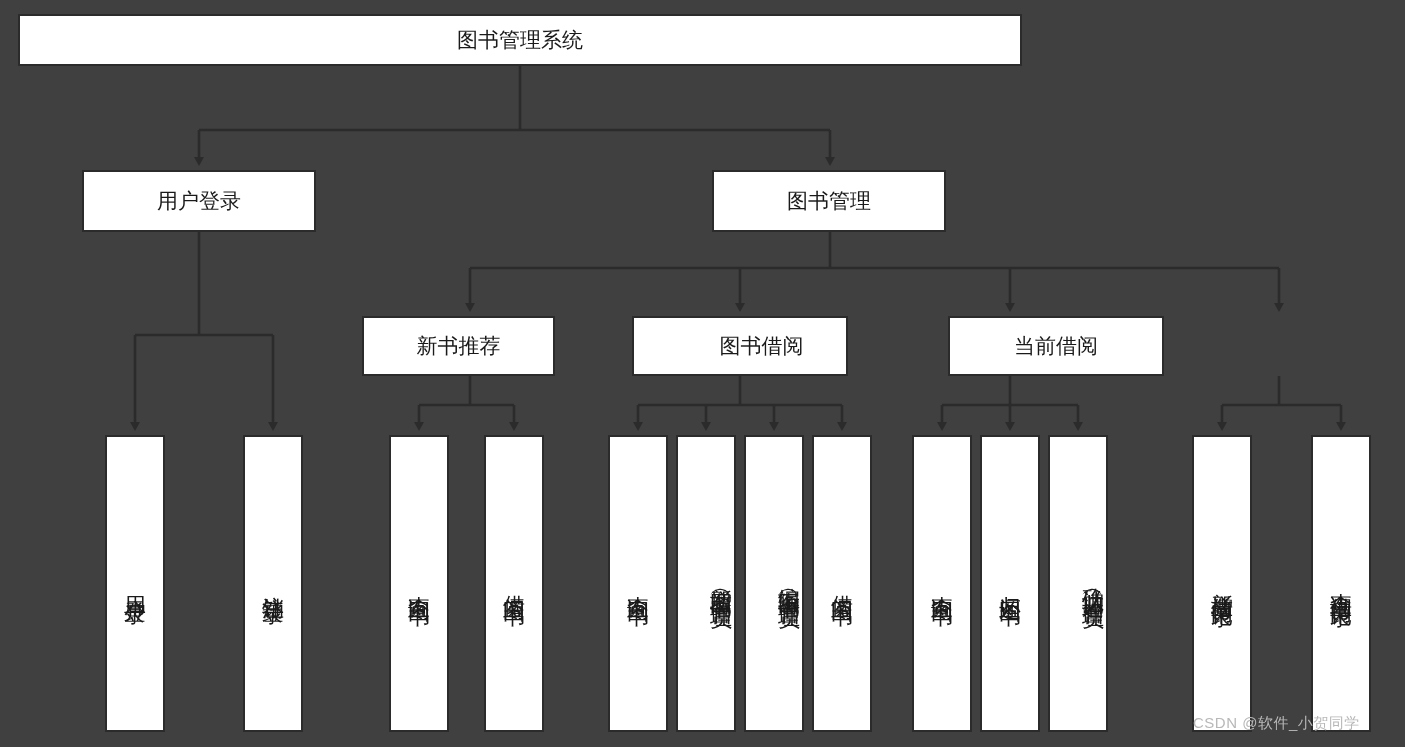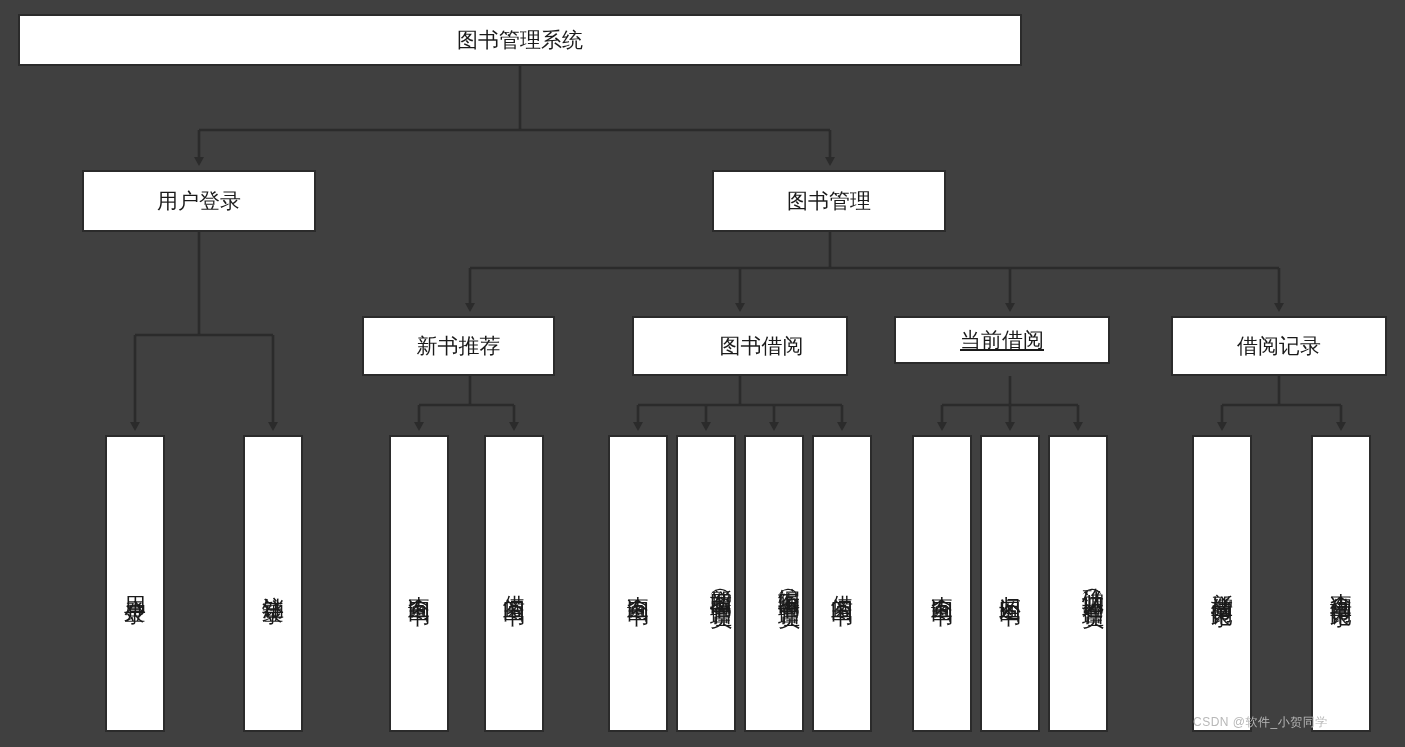--- a/index.html
+++ b/index.html
@@ -55,21 +55,21 @@
     display: block;
   }
   .node.v.align-center {
     align-items: center;
   }
   .node.v.align-start {
     align-items: flex-start;
   }
   .watermark {
     position: absolute;
-    font-size: 12px;
+    font-size: 15px;
     color: #b8b8b8;
     white-space: nowrap;
     letter-spacing: 0.5px;
   }
 </style>
 </head>
 <body>
 
 <div id="canvas">
 
@@ -126,23 +126,22 @@
   <div class="node root" style="left:18px; top:14px; width:1004px; height:52px;">图书管理系统</div>
 
   <div class="node h" style="left:82px; top:170px; width:234px; height:62px;">用户登录</div>
 
   <div class="node h" style="left:712px; top:170px; width:234px; height:62px;">图书管理</div>
 
   <div class="node h" style="left:362px; top:316px; width:193px; height:60px;">新书推荐</div>
 
   <div class="node h" style="left:632px; top:316px; width:216px; height:60px;padding-left:43px;">图书借阅</div>
 
-  <div class="node h" style="left:894px; top:316px; width:216px; height:48px;text-decoration:underline;">当前借阅</div>
+  <div class="node h" style="left:948px; top:316px; width:216px; height:60px;">当前借阅</div>
 
-  <div class="node h" style="left:1171px; top:316px; width:216px; height:60px;">借阅记录</div>
 
   <div class="node v align-center" style="left:105px; top:435px; width:60px; height:297px;">
     <span class="vtext">用户登录</span>
   </div>
   <div class="node v align-center" style="left:243px; top:435px; width:60px; height:297px;">
     <span class="vtext">注销登录</span>
   </div>
 
   <div class="node v align-center" style="left:389px; top:435px; width:60px; height:297px;">
     <span class="vtext">查询图书</span>

